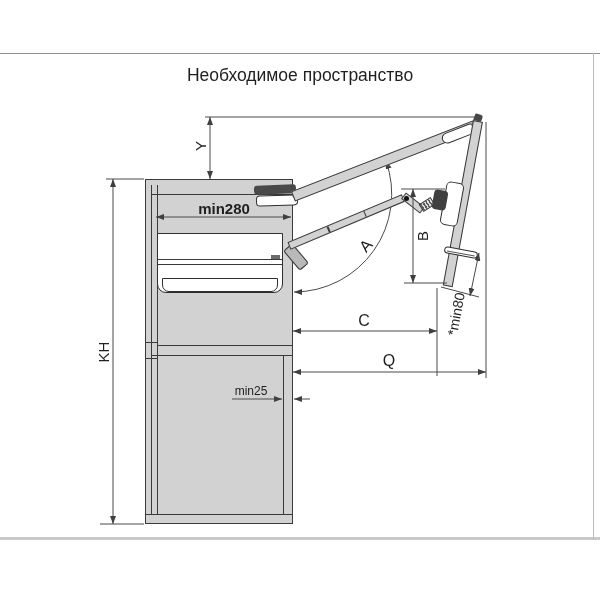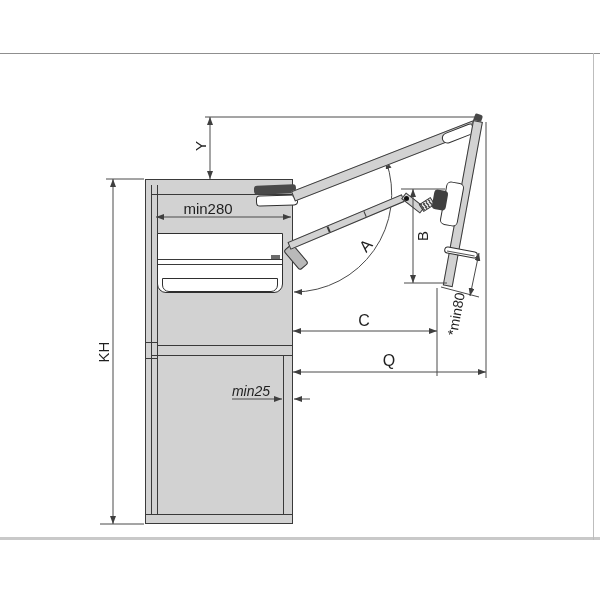--- a/index.html
+++ b/index.html
@@ -18,20 +18,21 @@
 </style>
 </head>
 <body>
 
 <div id="stage">
 
   <div class="rule" style="left:0;top:53px;width:600px;height:1px;background:#8f8f8f;"></div>
   <div class="rule" style="left:0;top:537px;width:600px;height:3px;background:#c9c9c9;"></div>
   <div class="rule" style="left:593px;top:53px;width:1px;height:487px;background:#bdbdbd;"></div>
 
+  <div class="lbl" style="left:300px;top:75px;font-size:17.5px;">Необходимое пространство</div>
 
   <svg class="overlay" width="600" height="600" viewBox="0 0 600 600">
     <defs>
       <marker id="arwA" markerWidth="10" markerHeight="8" refX="8" refY="3" orient="auto" markerUnits="userSpaceOnUse">
         <path d="M0,0 L8,3 L0,6 Z" fill="#3f3f3f"></path>
       </marker>
       <marker id="arwAs" markerWidth="10" markerHeight="8" refX="8" refY="3" orient="auto-start-reverse" markerUnits="userSpaceOnUse">
         <path d="M0,0 L8,3 L0,6 Z" fill="#3f3f3f"></path>
       </marker>
     </defs>
@@ -109,22 +110,22 @@
       <path d="M232,399 H282" marker-end="url(#arwA)"></path>
       <path d="M310,399 H294" marker-end="url(#arwA)"></path>
 
       <path d="M441,287 L479,297"></path>
       <path d="M479,253 L470,296" marker-start="url(#arwAs)" marker-end="url(#arwA)"></path>
     </g>
   </svg>
 
   <div class="lbl rot90" style="left:200px;top:146px;font-size:15px;">Y</div>
   <div class="lbl rot90" style="left:103px;top:352px;font-size:15px;">KH</div>
-  <div class="lbl" style="left:208px;top:208px;font-size:15px;">min280</div>
+  <div class="lbl" style="left:224px;top:208px;font-size:15px;font-weight:bold;">min280</div>
   <div class="lbl" style="left:366px;top:246px;font-size:16px;transform:translate(-50%,-50%) rotate(-48deg);">A</div>
   <div class="lbl rot90" style="left:422px;top:236px;font-size:15px;">B</div>
   <div class="lbl" style="left:364px;top:321px;font-size:16px;">C</div>
   <div class="lbl" style="left:389px;top:361px;font-size:16px;">Q</div>
-  <div class="lbl" style="left:251px;top:391px;font-size:14px;font-style:italic;">min25</div>
+  <div class="lbl" style="left:251px;top:391px;font-size:12px;">min25</div>
   <div class="lbl" style="left:456px;top:314px;font-size:14px;transform:translate(-50%,-50%) rotate(-79.6deg);">*min80</div>
 
 
 </div>
 
 </body></html>

